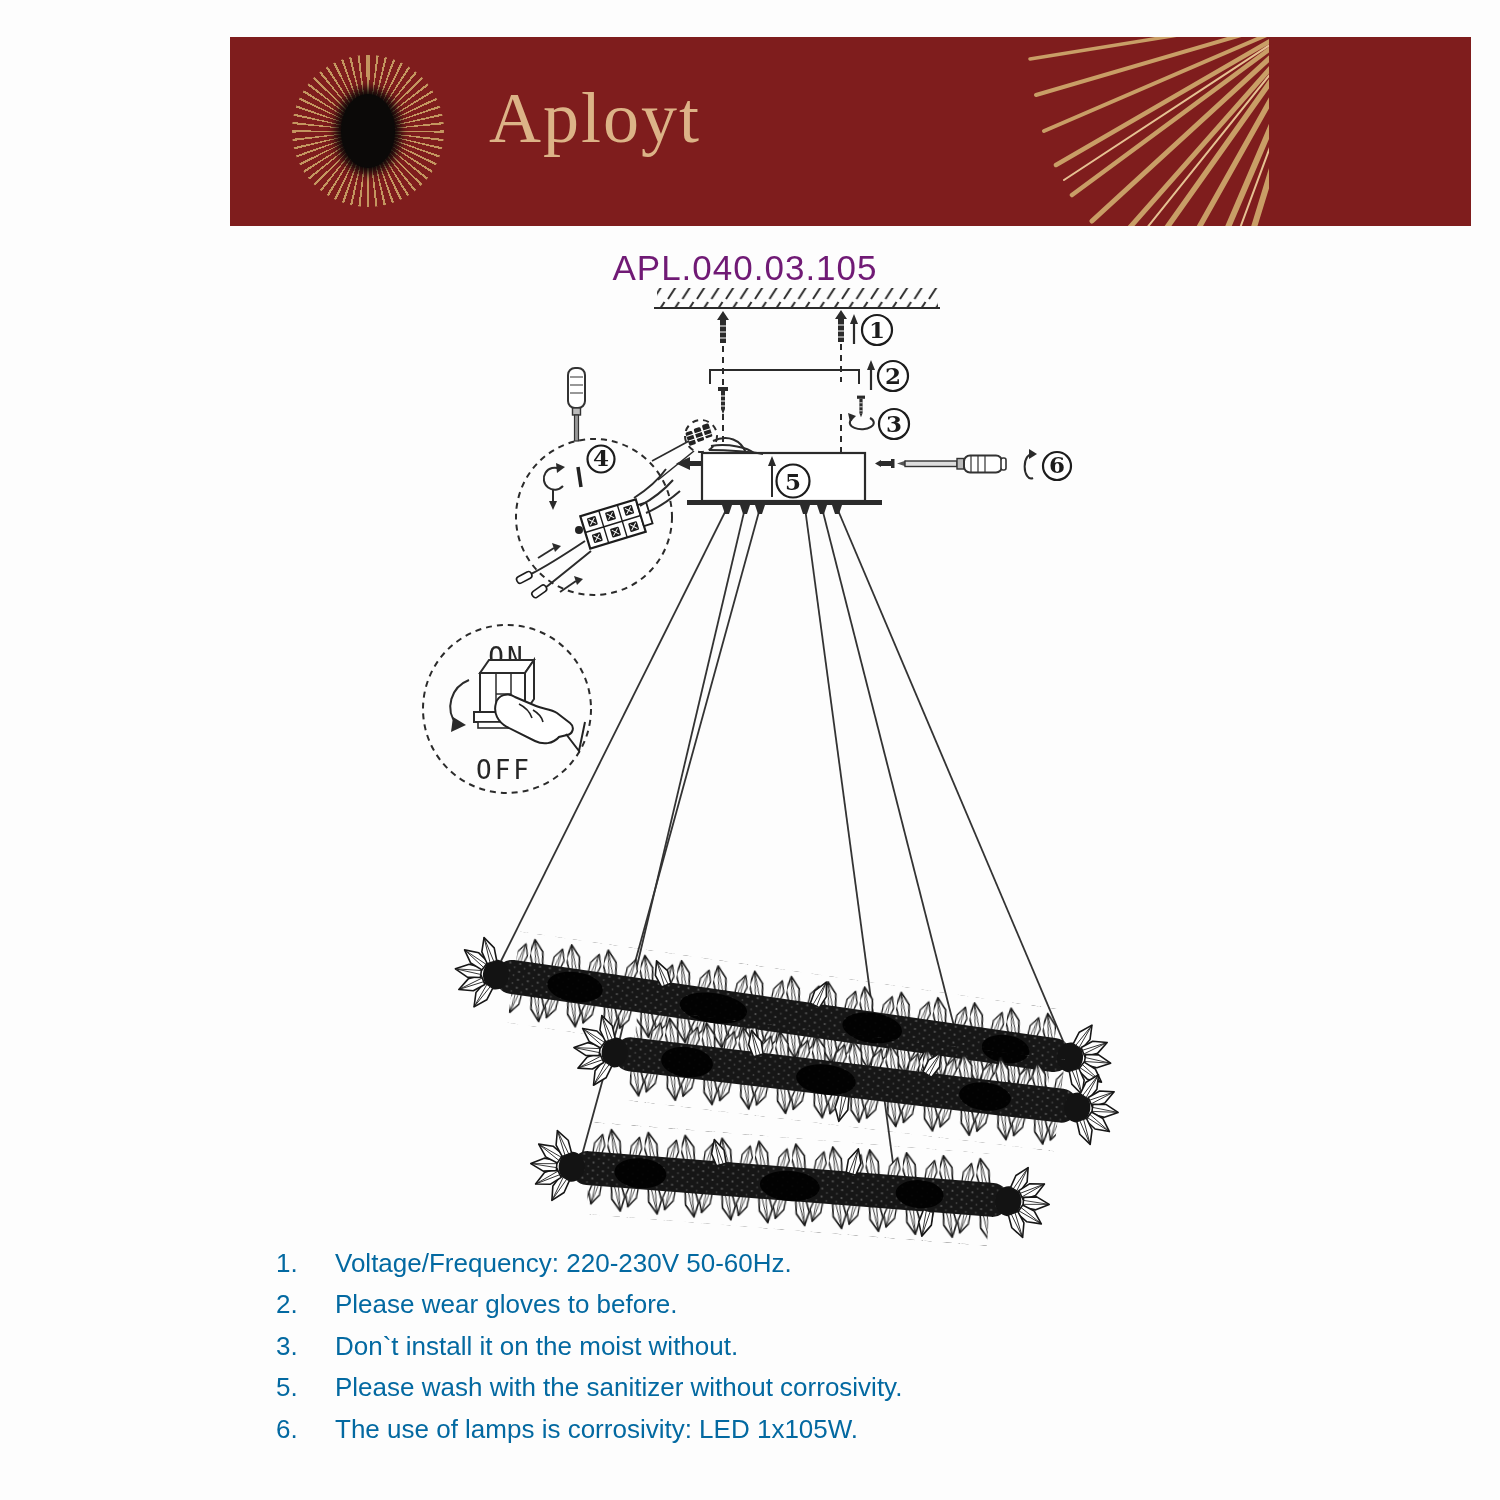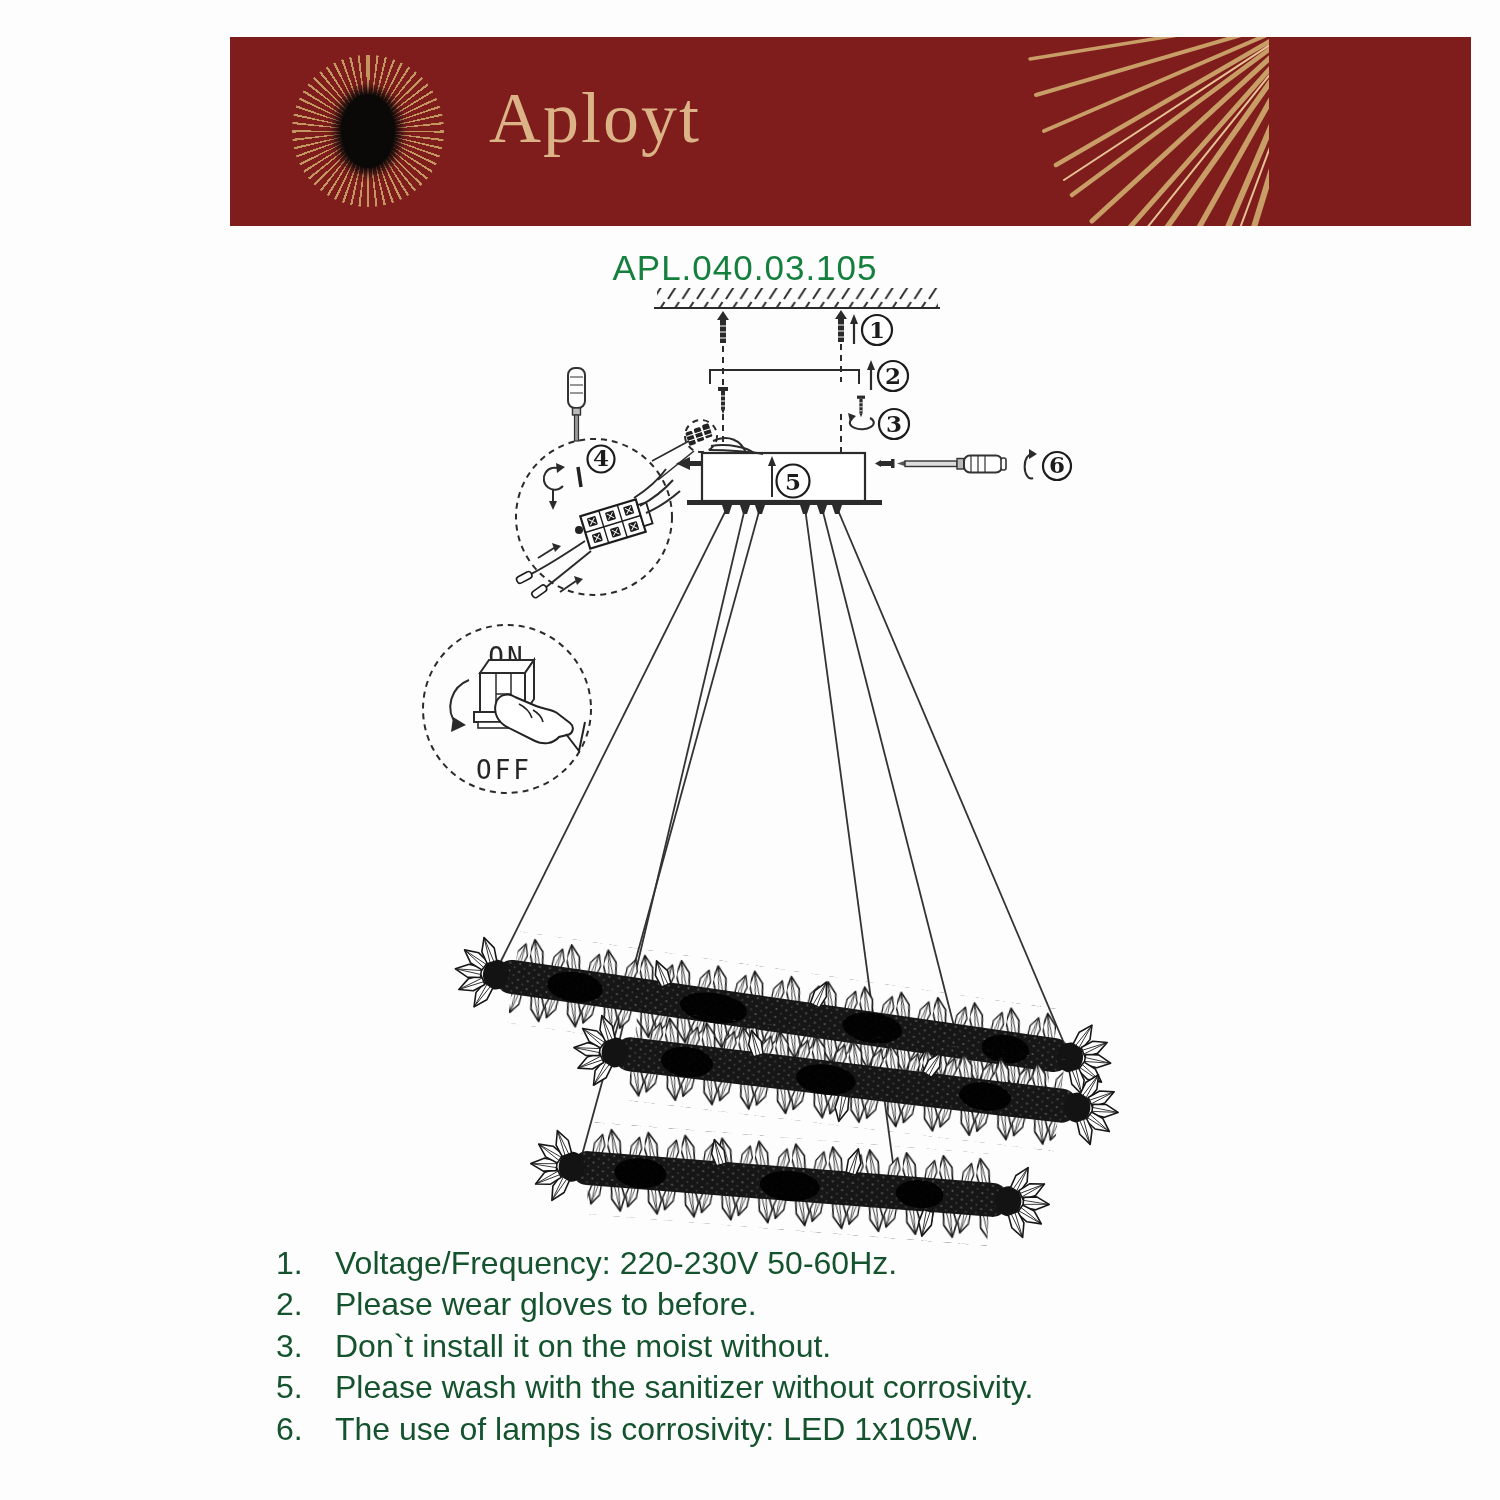--- a/index.html
+++ b/index.html
@@ -22,33 +22,33 @@
   }
   .brand{
     position:absolute;left:250px;top:40px;width:230px;text-align:center;
     font-family:"Liberation Serif", serif;font-size:72px;font-weight:400;
     letter-spacing:2px;color:#dcb387;
   }
   
   .title{position:absolute;left:0;top:204px;width:1490px;text-align:center;
     font-size:37px;color:#3d3d3d;letter-spacing:.5px;}
   .model{position:absolute;left:0;top:248px;width:1490px;text-align:center;
-    font-size:35px;color:#15803d;letter-spacing:1px;}
+    font-size:35px;color:#701a75;letter-spacing:1px;}
   
   .diagram{position:absolute;left:0;top:0;width:1500px;height:1500px;}
   .diagram .ln{stroke:#2b2b2b;stroke-width:2;fill:none;}
   .diagram .white{fill:#fff;stroke:#2b2b2b;}
   .diagram .dash{stroke:#2b2b2b;stroke-width:2;fill:none;stroke-dasharray:6 5;}
   .badge circle{fill:#fff;stroke:#1c1c1c;stroke-width:2.2;}
   .badge text{font-family:"DejaVu Serif", serif;font-weight:bold;font-size:23px;
     fill:#1c1c1c;text-anchor:middle;}
   .onoff-label{font-family:"DejaVu Sans Mono", monospace;font-size:26px;fill:#262626;
     text-anchor:middle;letter-spacing:3px;}
   
-  .list{position:absolute;left:276px;top:1243px;width:1100px;font-size:32px;color:#14532d;}
+  .list{position:absolute;left:276px;top:1243px;width:1100px;font-size:26px;color:#0369a1;}
   .list .row{height:41.4px;line-height:41.4px;white-space:nowrap;}
   .list .num{display:inline-block;width:59px;}
 </style>
 </head>
 <body>
 
 <div class="page">
 
   <div class="banner">
     <div class="sunburst"></div>

